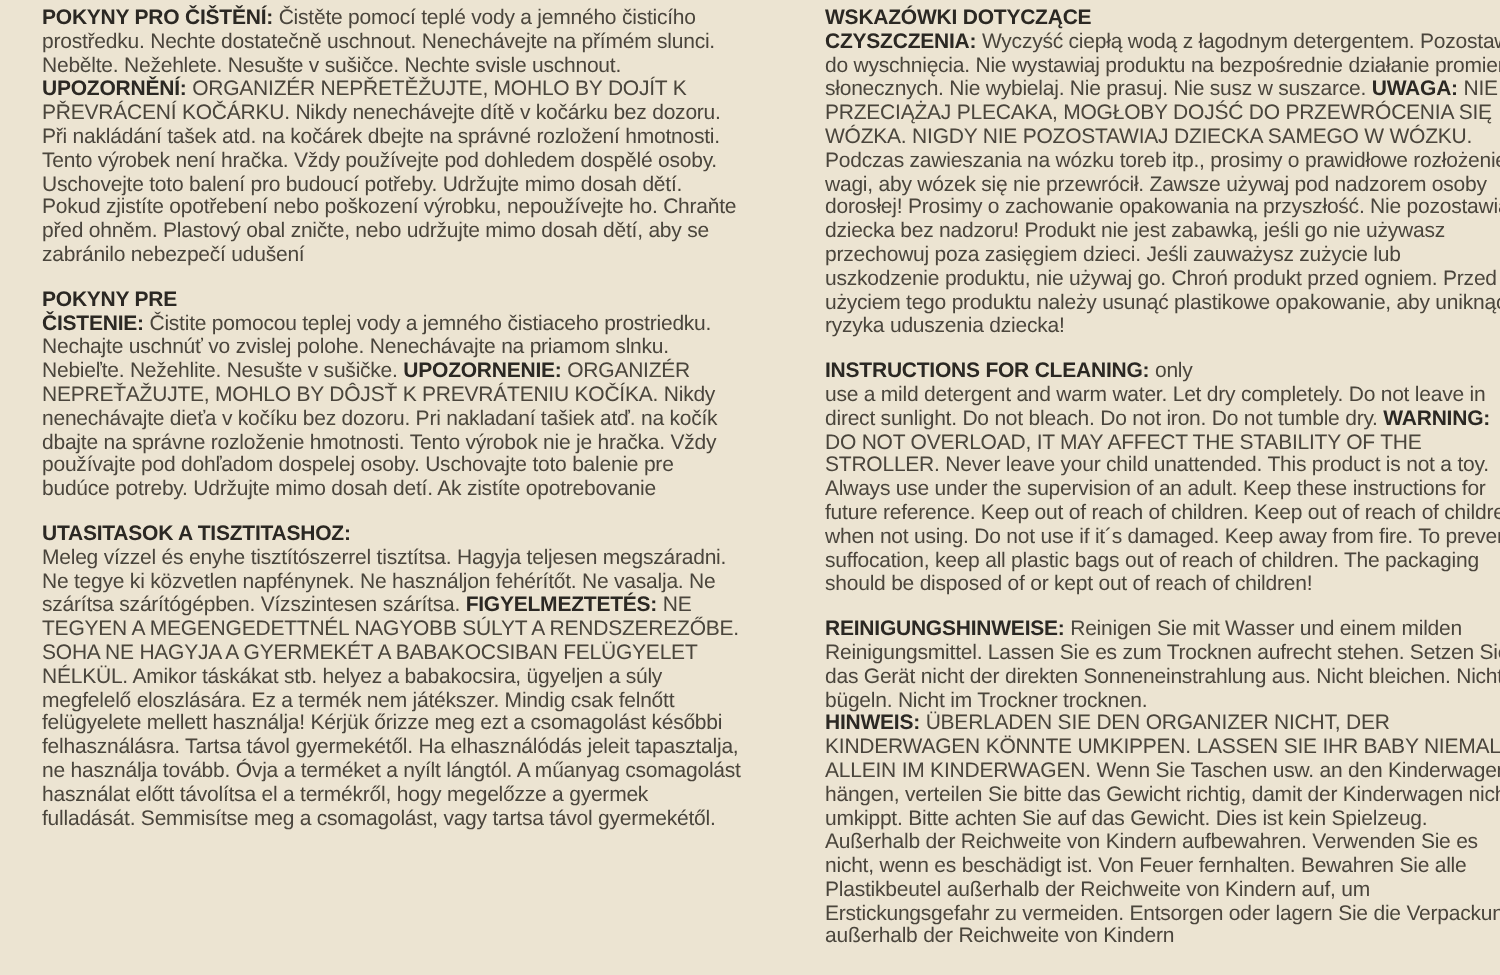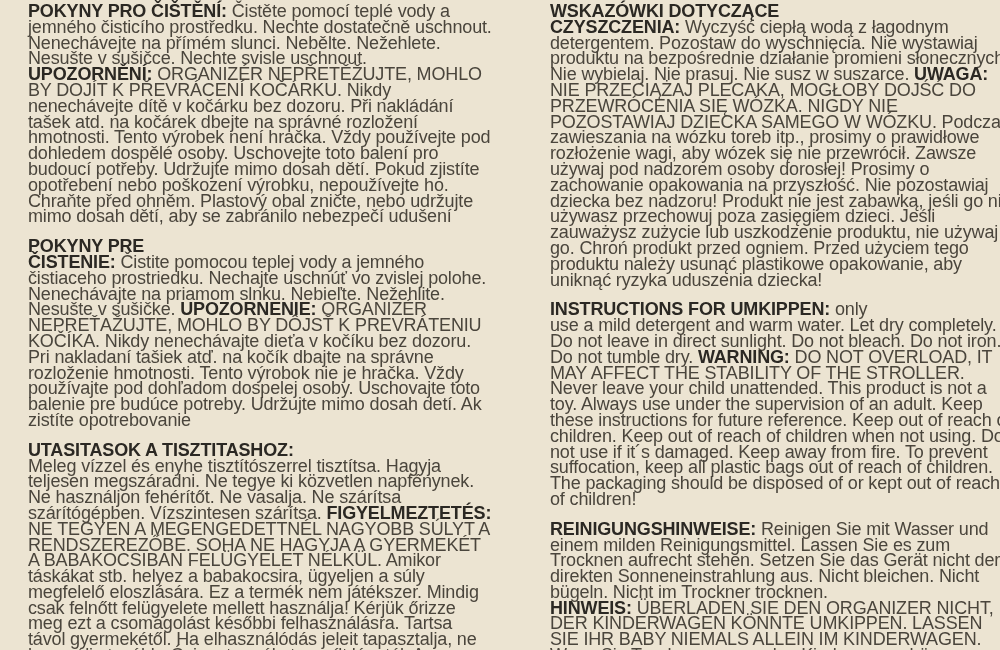--- a/index.html
+++ b/index.html
@@ -16,21 +16,21 @@
     inset: 0;
   }
   .col {
     position: absolute;
     top: 4px;
   }
   .col-left  { left: 28px;  width: 466px; }
   .col-right { left: 537px; width: 462px; margin-left: 13px; }
   p.section {
     margin: 0 0 14px 0;
-    font-size: 18px;
+    font-size: 14px;
     line-height: 15.8px;
     letter-spacing: -0.15px;
     color: var(--text, #4a453c);
     white-space: pre-line;
     text-align: left;
   }
   p.section b {
     color: var(--bold, #2b2823);
     font-weight: 700;
   }
@@ -42,18 +42,18 @@
   <div class="col col-left">
     <p class="section"><b>POKYNY PRO ČIŠTĚNÍ: </b>Čistěte pomocí teplé vody a jemného čisticího prostředku. Nechte dostatečně uschnout. Nenechávejte na přímém slunci. Nebělte. Nežehlete. Nesušte v sušičce. Nechte svisle uschnout. <b>UPOZORNĚNÍ: </b>ORGANIZÉR NEPŘETĚŽUJTE, MOHLO BY DOJÍT K PŘEVRÁCENÍ KOČÁRKU. Nikdy nenechávejte dítě v kočárku bez dozoru. Při nakládání tašek atd. na kočárek dbejte na správné rozložení hmotnosti. Tento výrobek není hračka. Vždy používejte pod dohledem dospělé osoby. Uschovejte toto balení pro budoucí potřeby. Udržujte mimo dosah dětí. Pokud zjistíte opotřebení nebo poškození výrobku, nepoužívejte ho. Chraňte před ohněm. Plastový obal zničte, nebo udržujte mimo dosah dětí, aby se zabránilo nebezpečí udušení</p>
     <p class="section"><b>POKYNY PRE
 ČISTENIE: </b>Čistite pomocou teplej vody a jemného čistiaceho prostriedku. Nechajte uschnúť vo zvislej polohe. Nenechávajte na priamom slnku. Nebieľte. Nežehlite. Nesušte v sušičke. <b>UPOZORNENIE: </b>ORGANIZÉR NEPREŤAŽUJTE, MOHLO BY DÔJSŤ K PREVRÁTENIU KOČÍKA. Nikdy nenechávajte dieťa v kočíku bez dozoru. Pri nakladaní tašiek atď. na kočík dbajte na správne rozloženie hmotnosti. Tento výrobok nie je hračka. Vždy používajte pod dohľadom dospelej osoby. Uschovajte toto balenie pre budúce potreby. Udržujte mimo dosah detí. Ak zistíte opotrebovanie</p>
     <p class="section"><b>UTASITASOK A TISZTITASHOZ:
 </b>Meleg vízzel és enyhe tisztítószerrel tisztítsa. Hagyja teljesen megszáradni. Ne tegye ki közvetlen napfénynek. Ne használjon fehérítőt. Ne vasalja. Ne szárítsa szárítógépben. Vízszintesen szárítsa. <b>FIGYELMEZTETÉS: </b>NE TEGYEN A MEGENGEDETTNÉL NAGYOBB SÚLYT A RENDSZEREZŐBE. SOHA NE HAGYJA A GYERMEKÉT A BABAKOCSIBAN FELÜGYELET NÉLKÜL. Amikor táskákat stb. helyez a babakocsira, ügyeljen a súly megfelelő eloszlására. Ez a termék nem játékszer. Mindig csak felnőtt felügyelete mellett használja! Kérjük őrizze meg ezt a csomagolást későbbi felhasználásra. Tartsa távol gyermekétől. Ha elhasználódás jeleit tapasztalja, ne használja tovább. Óvja a terméket a nyílt lángtól. A műanyag csomagolást használat előtt távolítsa el a termékről, hogy megelőzze a gyermek fulladását. Semmisítse meg a csomagolást, vagy tartsa távol gyermekétől.</p>
   </div>
   <div class="col col-right">
     <p class="section"><b>WSKAZÓWKI DOTYCZĄCE
 CZYSZCZENIA: </b>Wyczyść ciepłą wodą z łagodnym detergentem. Pozostaw do wyschnięcia. Nie wystawiaj produktu na bezpośrednie działanie promieni słonecznych. Nie wybielaj. Nie prasuj. Nie susz w suszarce. <b>UWAGA: </b>NIE PRZECIĄŻAJ PLECAKA, MOGŁOBY DOJŚĆ DO PRZEWRÓCENIA SIĘ WÓZKA. NIGDY NIE POZOSTAWIAJ DZIECKA SAMEGO W WÓZKU. Podczas zawieszania na wózku toreb itp., prosimy o prawidłowe rozłożenie wagi, aby wózek się nie przewrócił. Zawsze używaj pod nadzorem osoby dorosłej! Prosimy o zachowanie opakowania na przyszłość. Nie pozostawiaj dziecka bez nadzoru! Produkt nie jest zabawką, jeśli go nie używasz przechowuj poza zasięgiem dzieci. Jeśli zauważysz zużycie lub uszkodzenie produktu, nie używaj go. Chroń produkt przed ogniem. Przed użyciem tego produktu należy usunąć plastikowe opakowanie, aby uniknąć ryzyka uduszenia dziecka!</p>
-    <p class="section"><b>INSTRUCTIONS FOR UMKIPPEN: </b>only
+    <p class="section"><b>INSTRUCTIONS FOR CLEANING: </b>only
 use a mild detergent and warm water. Let dry completely. Do not leave in direct sunlight. Do not bleach. Do not iron. Do not tumble dry. <b>WARNING: </b>DO NOT OVERLOAD, IT MAY AFFECT THE STABILITY OF THE STROLLER. Never leave your child unattended. This product is not a toy. Always use under the supervision of an adult. Keep these instructions for future reference. Keep out of reach of children. Keep out of reach of children when not using. Do not use if it´s damaged. Keep away from fire. To prevent suffocation, keep all plastic bags out of reach of children. The packaging should be disposed of or kept out of reach of children!</p>
     <p class="section"><b>REINIGUNGSHINWEISE: </b>Reinigen Sie mit Wasser und einem milden Reinigungsmittel. Lassen Sie es zum Trocknen aufrecht stehen. Setzen Sie das Gerät nicht der direkten Sonneneinstrahlung aus. Nicht bleichen. Nicht bügeln. Nicht im Trockner trocknen.
 <b>HINWEIS: </b>ÜBERLADEN SIE DEN ORGANIZER NICHT, DER KINDERWAGEN KÖNNTE UMKIPPEN. LASSEN SIE IHR BABY NIEMALS ALLEIN IM KINDERWAGEN. Wenn Sie Taschen usw. an den Kinderwagen hängen, verteilen Sie bitte das Gewicht richtig, damit der Kinderwagen nicht umkippt. Bitte achten Sie auf das Gewicht. Dies ist kein Spielzeug. Außerhalb der Reichweite von Kindern aufbewahren. Verwenden Sie es nicht, wenn es beschädigt ist. Von Feuer fernhalten. Bewahren Sie alle Plastikbeutel außerhalb der Reichweite von Kindern auf, um Erstickungsgefahr zu vermeiden. Entsorgen oder lagern Sie die Verpackung außerhalb der Reichweite von Kindern</p>
   </div>
 </div>
 
 </body></html>

